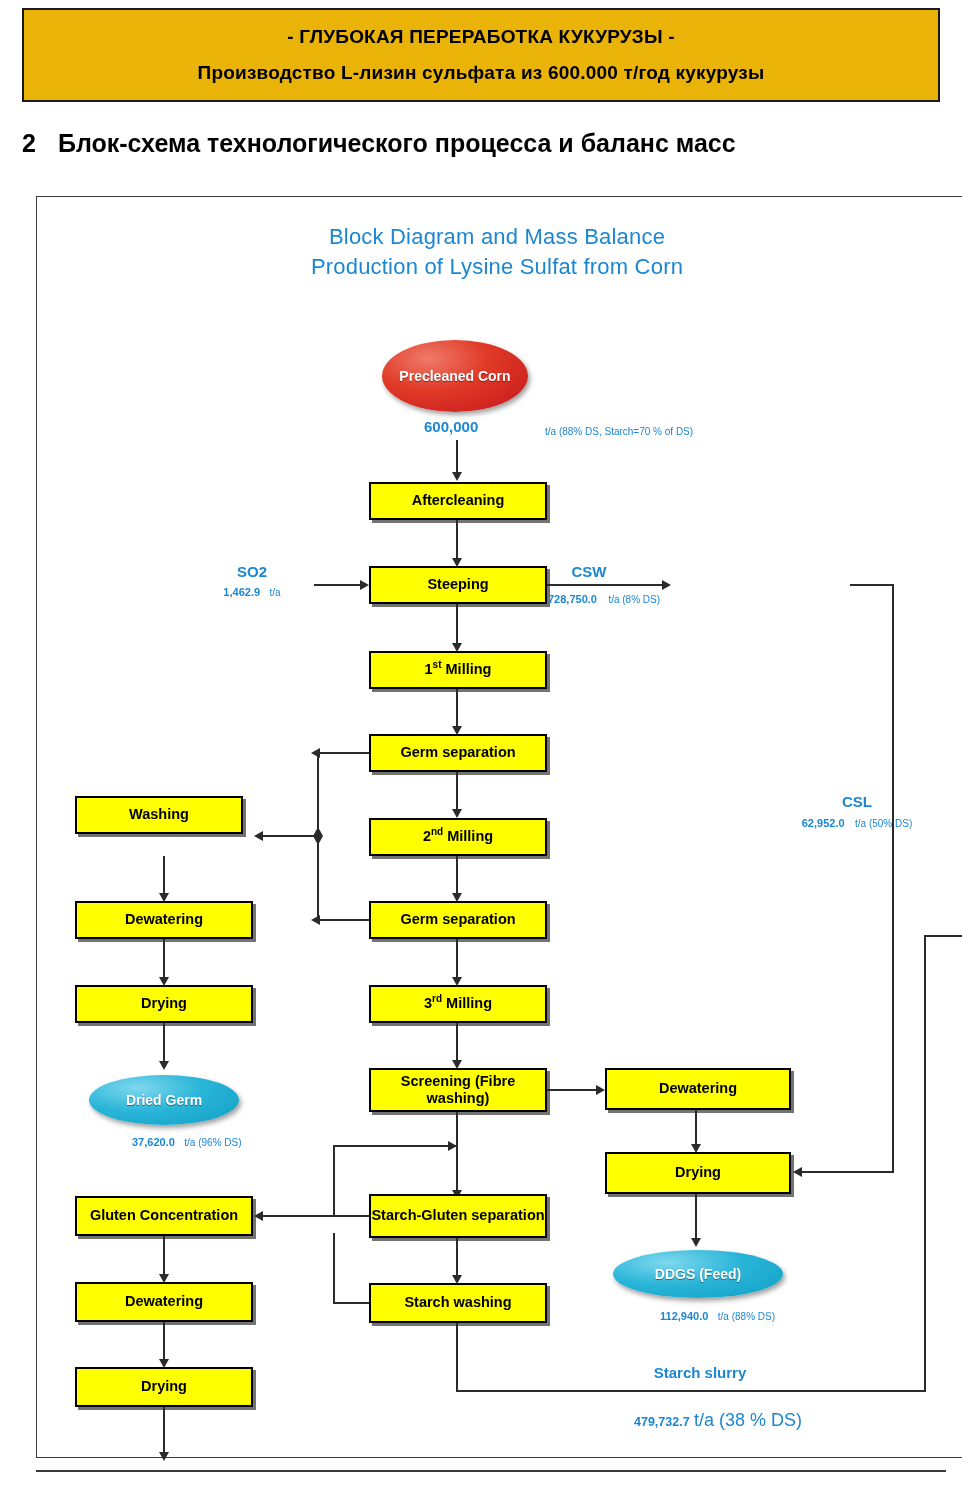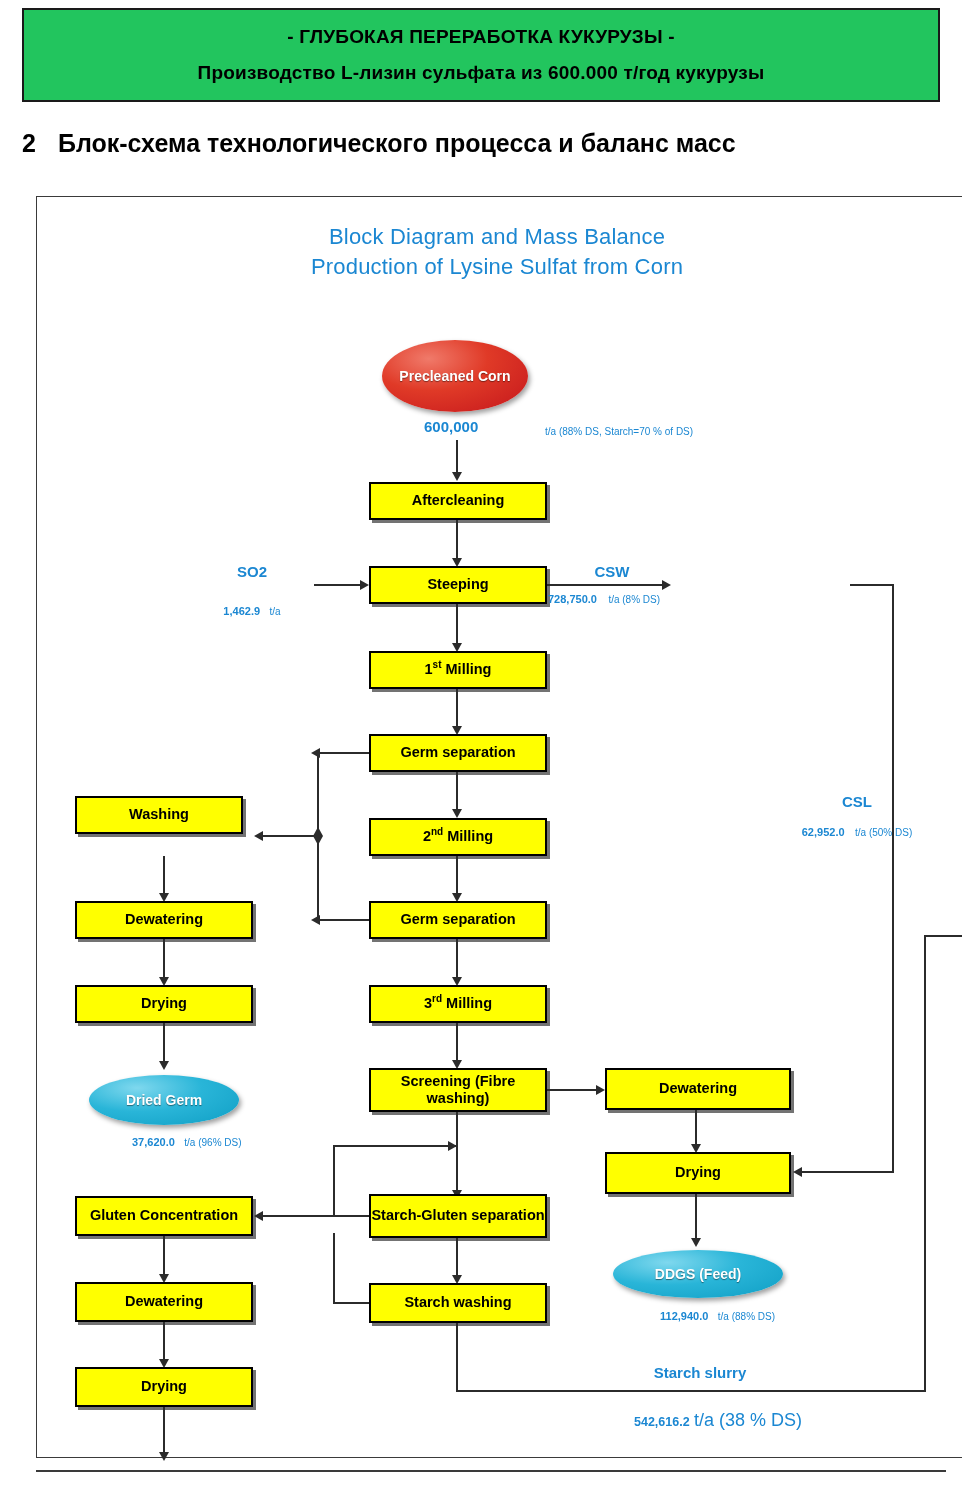--- a/index.html
+++ b/index.html
@@ -1,21 +1,21 @@
 <!DOCTYPE html>
 <html><head>
 <meta charset="utf-8">
 <style>
   html,body{margin:0;padding:0;background:#ffffff;}
   body{width:962px;height:1493px;position:relative;font-family:"Liberation Sans",sans-serif;-webkit-font-smoothing:antialiased;}
 
   
   #header-box{
     position:absolute;left:22px;top:8px;width:918px;height:94px;
-    border:2px solid #1a1a1a;background:#22c55e;box-sizing:border-box;
+    border:2px solid #1a1a1a;background:#eab308;box-sizing:border-box;
     display:flex;flex-direction:column;align-items:center;justify-content:center;gap:14px;
   }
   .hdr-line1{font-size:19px;font-weight:bold;color:#000;letter-spacing:.2px;}
   .hdr-line2{font-size:19px;font-weight:bold;color:#000;letter-spacing:.2px;}
 
   #section-heading{
     position:absolute;left:22px;top:124px;width:918px;height:38px;
     display:flex;align-items:center;gap:22px;
   }
   #section-heading .num{font-size:25px;font-weight:bold;color:#000;}
@@ -114,50 +114,50 @@
 
   <div class="pbox" style="left:369px;top:482px;width:178px;height:38px;">
     <span>Aftercleaning</span>
   </div>
 
   <div class="ln lnv" style="left:456px;top:520px;height:42px;"></div>
   <div class="arw arw-d" style="left:452px;top:558px;"></div>
 
   <div class="ann center" style="left:190px;top:563px;width:124px;">
     <div class="big">SO2</div>
-    <div style="margin-top:21px;">
+    <div style="margin-top:2px;">
       <span class="val">1,462.9</span>
       <span class="unit" style="margin-left:5px;">t/a</span>
     </div>
   </div>
   <div class="ln lnh" style="left:314px;top:584px;width:48px;"></div>
   <div class="arw arw-r" style="left:360px;top:580px;"></div>
 
   <div class="pbox" style="left:369px;top:566px;width:178px;height:38px;">
     <span>Steeping</span>
   </div>
 
   <div class="ln lnh" style="left:547px;top:584px;width:117px;"></div>
   <div class="arw arw-r" style="left:662px;top:580px;"></div>
-  <div class="ann center" style="left:546px;top:563px;width:132px;">
+  <div class="ann center" style="left:523px;top:563px;width:132px;">
     <div class="big">CSW</div>
   </div>
   <div class="ann" style="left:548px;top:589px;">
     <span class="val">728,750.0</span>
     <span class="unit" style="margin-left:7px;">t/a (8% DS)</span>
   </div>
 
 
   <div class="ln lnh" style="left:850px;top:584px;width:44px;"></div>
   <div class="ln lnv" style="left:892px;top:584px;height:588px;"></div>
   <div class="ln lnh" style="left:800px;top:1171px;width:94px;"></div>
   <div class="arw arw-l" style="left:793px;top:1167px;"></div>
   <div class="ann center" style="left:762px;top:793px;width:190px;">
     <div class="big">CSL</div>
-    <div style="margin-top:12px;">
+    <div style="margin-top:3px;">
       <span class="val">62,952.0</span>
       <span class="unit" style="margin-left:6px;">t/a (50% DS)</span>
     </div>
   </div>
 
   <div class="ln lnv" style="left:456px;top:604px;height:44px;"></div>
   <div class="arw arw-d" style="left:452px;top:643px;"></div>
 
   <div class="pbox" style="left:369px;top:651px;width:178px;height:38px;">
     <span><span>1</span><sup>st</sup><span> Milling</span></span>
@@ -303,17 +303,17 @@
 
   <div class="ln lnv" style="left:456px;top:1323px;height:68px;"></div>
   <div class="ln lnh" style="left:456px;top:1390px;width:470px;"></div>
   <div class="ln lnv" style="left:924px;top:935px;height:456px;"></div>
   <div class="ln lnh" style="left:924px;top:935px;width:38px;"></div>
 
   <div class="ann center" style="left:588px;top:1364px;width:224px;">
     <div class="big">Starch slurry</div>
   </div>
   <div class="ann" style="left:634px;top:1410px;">
-    <span class="val" style="font-size:12.5px;">542,616.2</span>
+    <span class="val" style="font-size:12.5px;">479,732.7</span>
     <span class="unit" style="font-size:18px;">t/a (38 % DS)</span>
   </div>
 
 </div>
 
 </body></html>

